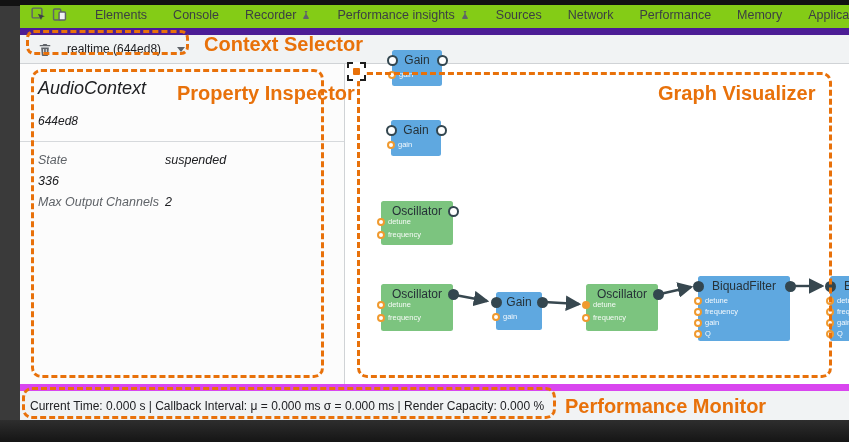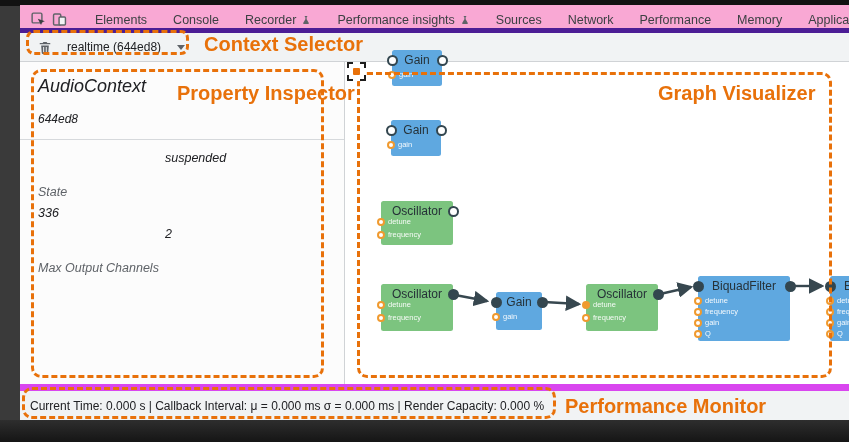--- a/index.html
+++ b/index.html
@@ -4,39 +4,39 @@
 <style>
   html,body{margin:0;padding:0;background:#1c1c1c;}
   #page{position:relative;width:849px;height:442px;background:#3a3a3a;overflow:hidden;
         font-family:"Liberation Sans",sans-serif;-webkit-font-smoothing:antialiased;}
   #top-strip{position:absolute;left:0;top:0;width:849px;height:6px;background:#121212;}
   #bottom-strip{position:absolute;left:0;top:420px;width:849px;height:22px;
         background:linear-gradient(180deg,#2e2e2e,#151515);}
   
   #devtools{position:absolute;left:20px;top:5px;width:829px;height:415px;background:#fff;z-index:1;
         display:flex;flex-direction:column;}
-  .toolbar{height:23px;flex:0 0 23px;background:#f9a8d4;border-bottom:5px solid #4c1d95;
-        display:flex;align-items:flex-end;white-space:nowrap;padding-left:8px;color:#3c4043;}
+  .toolbar{height:23px;flex:0 0 23px;background:#84cc16;border-bottom:7px solid #4c1d95;
+        display:flex;align-items:flex-start;white-space:nowrap;padding-left:8px;color:#3c4043;}
   .tb-icon{width:22px;height:18px;display:inline-flex;align-items:center;justify-content:center;margin:0 2px;}
   .tb-sep{width:1px;height:16px;background:#cdd1d4;margin:0 6px;}
   .tab{display:inline-flex;align-items:center;gap:5px;padding:0 13px;font-size:12.5px;color:#3c4043;height:100%;}
   .flask svg{display:block;}
   .context-row{height:28px;flex:0 0 28px;background:#f1f3f4;border-bottom:1px solid #d0d3d6;
         display:flex;align-items:center;padding-left:12px;}
   .ctx-select{display:flex;align-items:center;gap:9px;font-size:12px;color:#202124;}
   .caret{width:0;height:0;border-left:4px solid transparent;border-right:4px solid transparent;
         border-top:5px solid #5f6368;margin-left:7px;display:inline-block;}
   .content{flex:1 1 auto;display:flex;min-height:0;background:#fff;}
   .left-panel{width:325px;flex:0 0 325px;border-right:1px solid #d0d3d6;background:#fcfcfc;box-sizing:border-box;font-style:italic;}
   .insp-pad{padding:14px 0 0 18px;}
   .insp-title{font-size:18px;color:#202124;}
   .insp-id{font-size:12px;color:#202124;margin-top:15px;}
   .insp-hr{border:none;border-top:1px solid #d6d9dc;margin:13px 0 8px 0;}
   .prop-row{display:flex;padding-left:18px;font-size:12.5px;line-height:21px;}
-  .prop-label{width:127px;color:#5f6368;margin-top:34px;}
+  .prop-label{width:127px;color:#5f6368;}
   .prop-value{color:#202124;}
   .graph-panel{flex:1 1 auto;background:#fff;}
   .status-bar{height:29px;flex:0 0 29px;border-top:7px solid #d946ef;background:#f1f3f4;
         display:flex;align-items:center;padding-left:10px;font-size:12px;color:#202124;white-space:nowrap;}
   
   #graph-nodes{position:absolute;left:0;top:0;width:849px;height:442px;z-index:25;pointer-events:none;}
   .gnode{position:absolute;border-radius:2.5px;color:#263238;pointer-events:auto;}
   .gnode .ntitle{font-size:12px;text-align:center;margin-top:3px;white-space:nowrap;overflow:hidden;}
   .port{position:absolute;width:11px;height:11px;border-radius:50%;background:#fff;
         border:2px solid #33464f;box-sizing:border-box;}

